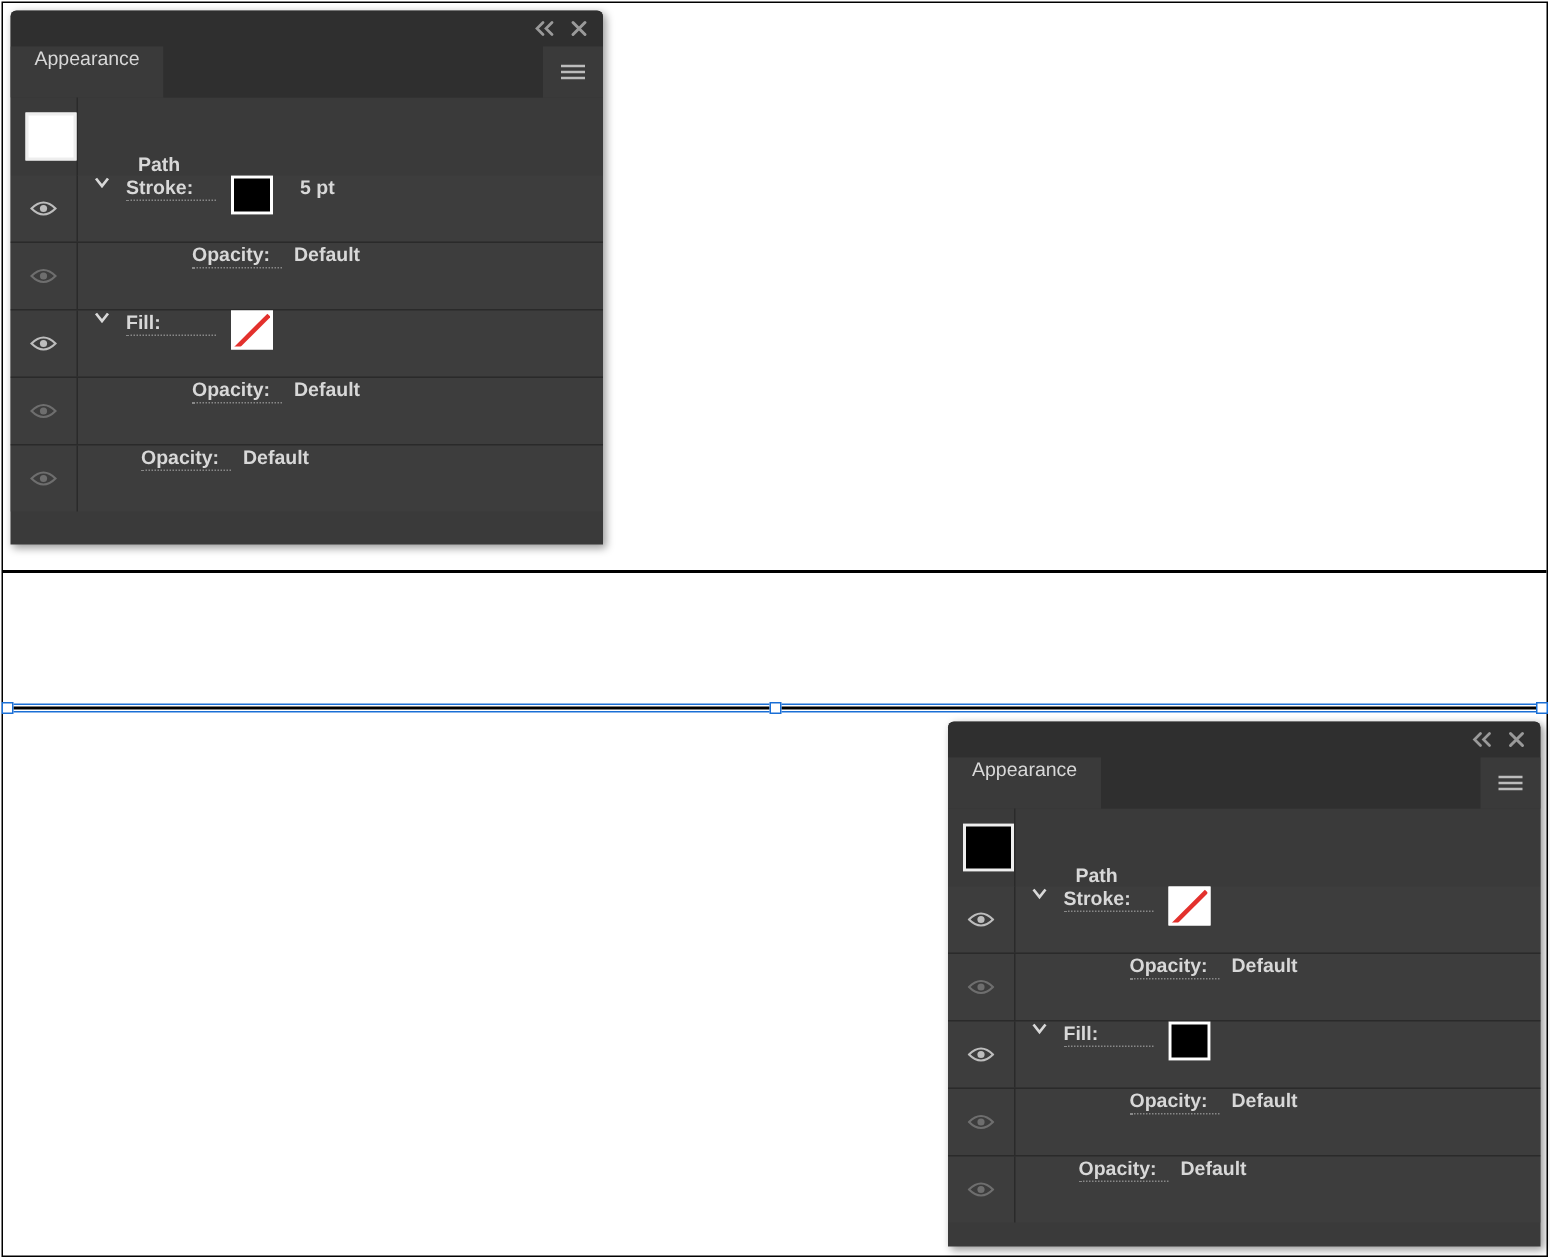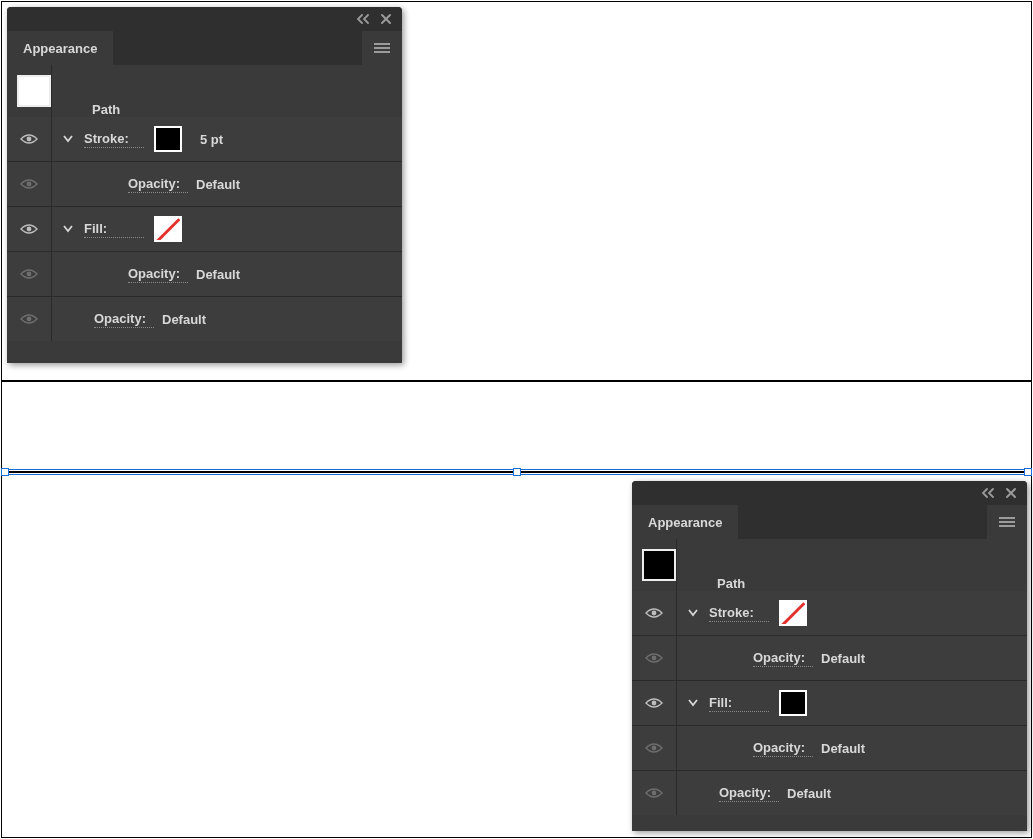--- a/index.html
+++ b/index.html
@@ -26,26 +26,26 @@
   .hline.selected .handle{position:absolute;width:6px;height:6px;background:#fff;border:1px solid var(--line-select);top:-1px;}
   .hline.selected .handle.left{left:-1px;}
   .hline.selected .handle.mid{left:50%;margin-left:-4px;}
   .hline.selected .handle.right{right:-1px;}
 
   
   .panel{position:absolute;width:395px;background:var(--panel-bg);box-shadow:2px 2px 6px rgba(0,0,0,.4);border-radius:4px 4px 0 0;overflow:hidden;}
   .panel .topstrip{height:24px;background:var(--panel-bg-dark);display:flex;align-items:center;justify-content:flex-end;gap:10px;padding-right:10px;}
   .topstrip .ico{color:#9a9a9a;}
   .tabbar{display:flex;align-items:stretch;background:var(--panel-bg-dark);height:34px;}
-  .tab{background:var(--panel-bg);color:var(--text);font-weight:700;display:flex;align-items:center;padding:0 16px;}
+  .tab{background:var(--panel-bg);color:var(--text);font-weight:400;display:flex;align-items:flex-start;padding:0 16px;}
   .tabbar .flex{flex:1;background:var(--tab-bg);}
   .tabbar .menu{width:40px;background:var(--panel-bg);display:flex;align-items:center;justify-content:center;}
 
   .rows{}
-  .row{display:flex;align-items:center;height:44px;border-top:1px solid var(--row-border);background:var(--row-bg);}
+  .row{display:flex;align-items:flex-start;height:44px;border-top:1px solid var(--row-border);background:var(--row-bg);}
   .row:first-child{border-top:none;}
   .col-eye{width:44px;display:flex;align-items:center;justify-content:center;border-right:1px solid var(--row-border);height:100%;}
   .col-expand{width:32px;display:flex;align-items:center;justify-content:center;color:var(--text);}
   .col-expand.empty{width:32px;}
   .lbl{color:var(--text);font-weight:600;min-width:60px;}
   .lbl.link{border-bottom:1px dotted #888;padding-bottom:1px;font-weight:600;}
   .val{color:var(--text);margin-left:8px;font-weight:600;}
   .swatch{width:24px;height:22px;border:2px solid #fff;margin:0 10px;display:flex;align-items:center;justify-content:center;}
   .swatch.black{background:#000;}
   .swatch.none{background:#fff;position:relative;overflow:hidden;}

